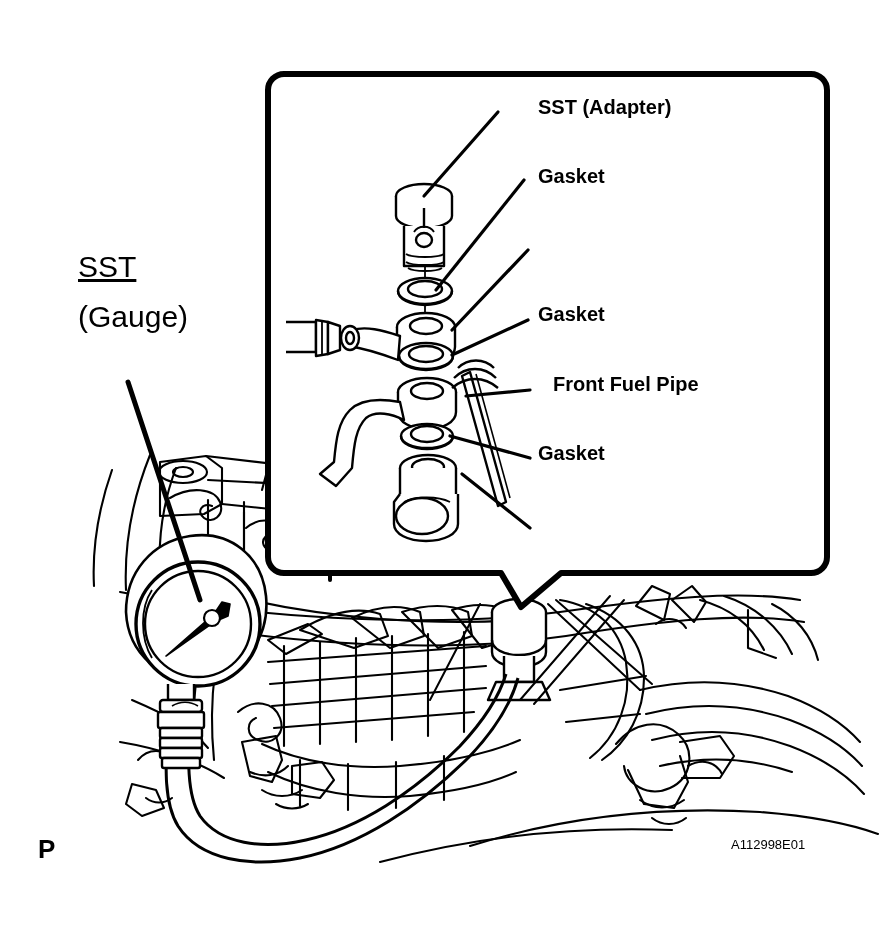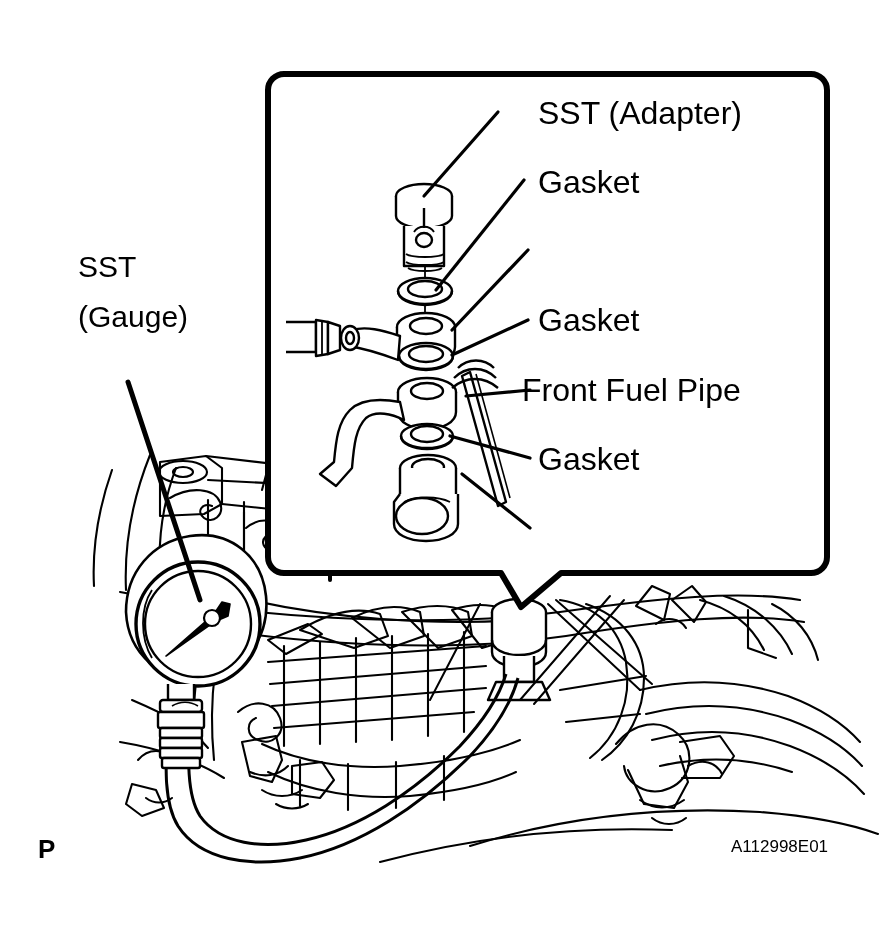--- a/index.html
+++ b/index.html
@@ -1,23 +1,23 @@
 <!DOCTYPE html>
 <html><head>
 <meta charset="utf-8">
 <style>
   html,body{margin:0;padding:0;background:#ffffff;}
   body{width:883px;height:944px;position:relative;overflow:hidden;
        font-family:"Liberation Sans","DejaVu Sans",sans-serif;color:#000;}
   #stage{position:absolute;left:0;top:0;width:883px;height:944px;}
   #stage > svg{position:absolute;left:0;top:0;}
   .lbl{position:absolute;white-space:nowrap;line-height:1;}
-  .callout-label{font-size:32px;}
+  .callout-label{font-size:20px;font-weight:bold;}
   .sst-gauge-label{font-size:30px;}
-  .code-label{font-size:17px;}
+  .code-label{font-size:13px;}
   .pmark{font-size:26px;font-weight:bold;}
 </style>
 </head>
 <body>
 
 <div id="stage">
 
   <svg width="883" height="944" viewBox="0 0 883 944">
     <g fill="none" stroke="#000" stroke-width="2.1" stroke-linecap="round" stroke-linejoin="round">
 
@@ -269,26 +269,26 @@
       <line x1="424" y1="196" x2="498" y2="112"></line>
       <line x1="436" y1="290" x2="524" y2="180"></line>
       <line x1="452" y1="330" x2="528" y2="250"></line>
       <line x1="452" y1="355" x2="528" y2="320"></line>
       <line x1="466" y1="396" x2="530" y2="390"></line>
       <line x1="450" y1="436" x2="530" y2="458"></line>
       <line x1="462" y1="474" x2="530" y2="528"></line>
     </g>
   </svg>
 
-  <div class="lbl sst-gauge-label" style="left:78px;top:252px;">SST</div>
+  <div class="lbl sst-gauge-label" style="left:78px;top:252px;text-decoration:underline;">SST</div>
   <div class="lbl sst-gauge-label" style="left:78px;top:302px;text-align:center;">(Gauge)</div>
 
   <div class="lbl callout-label" style="left:538px;top:97px;">SST (Adapter)</div>
   <div class="lbl callout-label" style="left:538px;top:166px;">Gasket</div>
   <div class="lbl callout-label" style="left:538px;top:304px;">Gasket</div>
-  <div class="lbl callout-label" style="left:522px;top:374px;text-align:right;">Front Fuel Pipe</div>
+  <div class="lbl callout-label" style="left:553px;top:374px;text-align:right;">Front Fuel Pipe</div>
   <div class="lbl callout-label" style="left:538px;top:443px;">Gasket</div>
 
   <div class="lbl pmark" style="left:38px;top:836px;">P</div>
 
   <div class="lbl code-label" style="left:731px;top:838px;">A112998E01</div>
 
 </div>
 
 </body></html>

